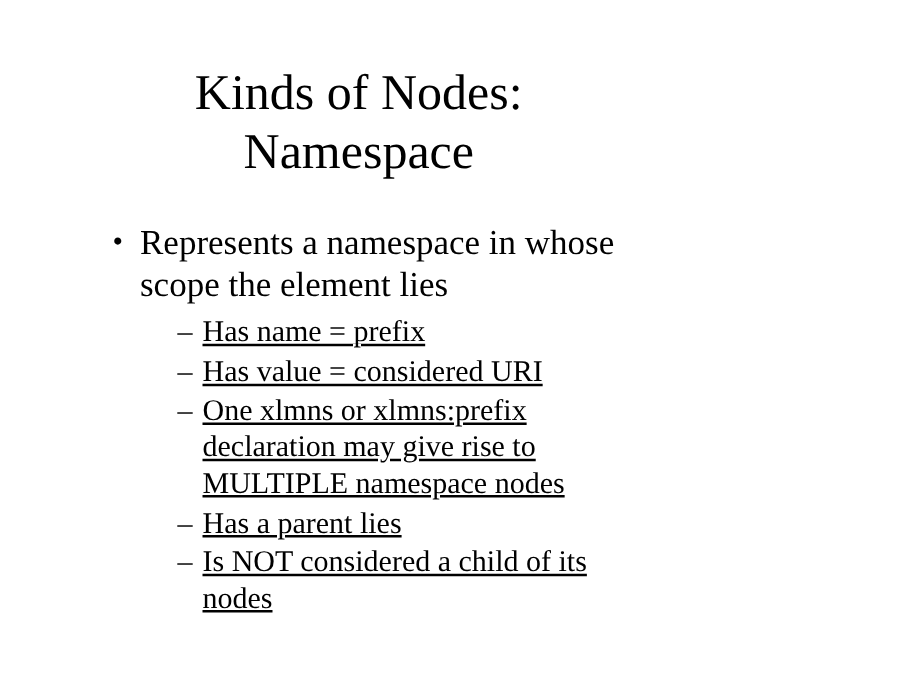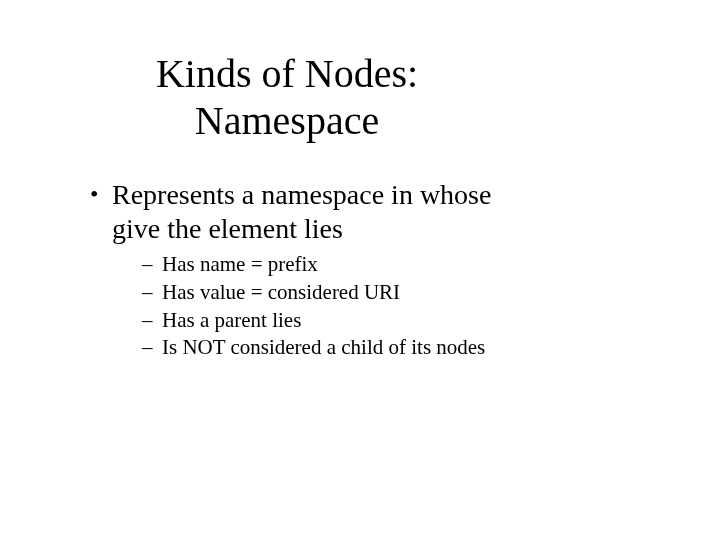--- a/index.html
+++ b/index.html
@@ -40,21 +40,22 @@
     position: absolute;
     left: 0;
     top: 0;
     font-size: 24px;
     line-height: 1.4;
   }
   ul.level2 {
     list-style: none;
     margin: 6px 0 0 0;
     padding: 0 0 0 30px;
-    font-size: 21px;
+    font-size: 24px;
+    text-decoration: underline;
   }
   ul.level2 > li {
     position: relative;
     padding-left: 20px;
     margin-bottom: 2px;
     line-height: 1.22;
   }
   ul.level2 > li::before {
     content: "–";
     position: absolute;
@@ -62,22 +63,23 @@
     top: 0;
   }
 </style>
 </head>
 <body>
 
 <div class="slide">
   <h1 class="title">Kinds of Nodes: Namespace</h1>
   <ul class="level1">
     <li>
-      <span>Represents a namespace in whose  give the element lies</span>
+      <span>Represents a namespace in whose  scope the element lies</span>
       <ul class="level2">
         <li><span>Has name = prefix</span></li>
         <li><span>Has value  = considered URI</span></li>
+        <li><span>One xlmns or xlmns:prefix declaration may give rise to  MULTIPLE namespace nodes</span></li>
         <li><span>Has a parent lies</span></li>
         <li><span>Is NOT  considered a child of its nodes</span></li>
       </ul>
     </li>
   </ul>
 </div>
 
 </body></html>

